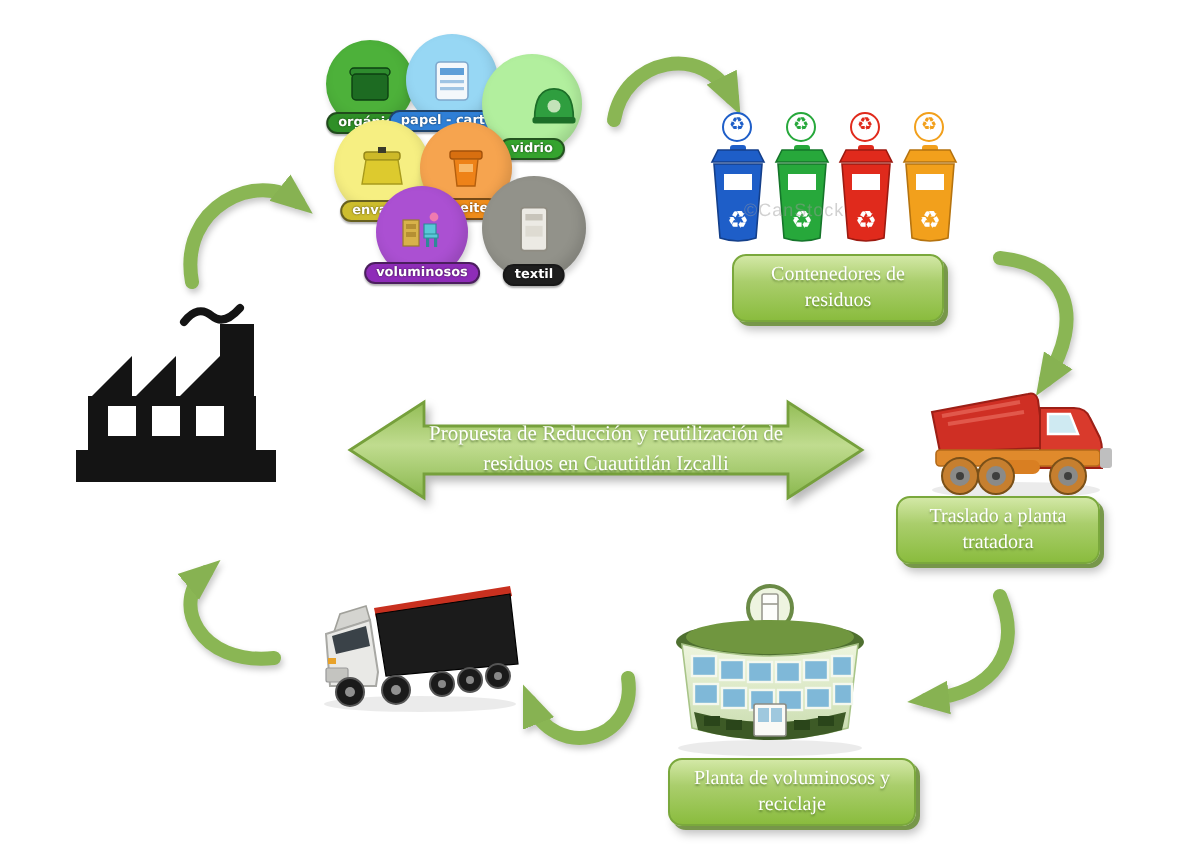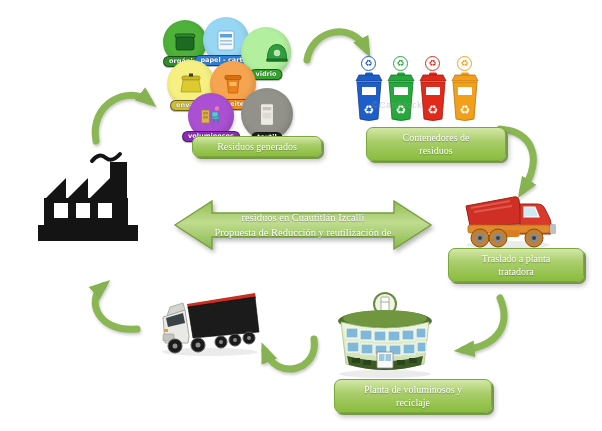--- a/index.html
+++ b/index.html
@@ -3,21 +3,21 @@
 <meta charset="utf-8">
 <style>
   html,body{margin:0;padding:0;background:#fff;}
   .canvas{position:relative;width:602px;height:431px;background:#ffffff;overflow:hidden;
           font-family:"Liberation Serif",serif;}
   .abs{position:absolute;}
   
   .nlabel{position:absolute;
           background:linear-gradient(180deg,#d3e8a6 0%,#aace6c 40%,#8abc3e 100%);
           border:1px solid #7aa83c;border-radius:7px;color:#fff;
-          font:10px/1.3 "Liberation Serif",serif;text-align:center;padding:3px 22px;
+          font:10px/1.3 "Liberation Serif",serif;text-align:center;padding:3px 5px;
           box-shadow:2px 2px 0 rgba(110,145,60,.9),3px 4px 5px rgba(0,0,0,.25);
           text-shadow:0 1px 1px rgba(60,90,30,.5);z-index:6;}
   
   .banner-svg{position:absolute;left:172px;top:196px;filter:drop-shadow(2px 3px 2px rgba(0,0,0,.28));}
   .banner-text{position:absolute;left:176px;top:211px;width:254px;text-align:center;
                font:10.5px/1.4 "Liberation Serif",serif;color:#fff;z-index:5;
                text-shadow:0 1px 1px rgba(40,70,20,.45);}
   
   .wt{position:absolute;border-radius:50%;display:flex;align-items:center;justify-content:center;
       box-shadow:inset -2px -3px 6px rgba(0,0,0,.12),1px 2px 3px rgba(0,0,0,.18);}
@@ -53,22 +53,22 @@
         <stop offset="0%" stop-color="#eef5de"></stop>
         <stop offset="100%" stop-color="#c9dcae"></stop>
       </linearGradient>
     </defs>
   </svg>
 
   <svg class="banner-svg" width="262" height="58" viewBox="0 0 262 58">
     <polygon points="3,29 40,5 40,17 222,17 222,5 259,29 222,53 222,41 40,41 40,53" fill="url(#bannerGrad)" stroke="#76a03c" stroke-width="1.4"></polygon>
   </svg>
   <div class="banner-text">
+    <div>Propuesta de Reducción y reutilización  de</div>
     <div>residuos en Cuautitlán  Izcalli</div>
-    <div>Propuesta de Reducción y reutilización  de</div>
   </div>
 
   <svg class="arrow" style="left:302px;top:17px" width="76" height="48" viewBox="0 0 76 48">
     <path d="M5,43 C10,12 50,4 64,32" fill="none" stroke="#8ab654" stroke-width="7" stroke-linecap="round" marker-end="url(#ah)"></path>
   </svg>
   <svg class="arrow" style="left:495px;top:124px" width="54" height="78" viewBox="0 0 54 78">
     <path d="M5,5 C38,8 48,34 28,66" fill="none" stroke="#8ab654" stroke-width="7" stroke-linecap="round" marker-end="url(#ah)"></path>
   </svg>
   <svg class="arrow" style="left:449px;top:294px" width="60" height="66" viewBox="0 0 60 66">
     <path d="M51,4 C62,30 50,52 14,56" fill="none" stroke="#8ab654" stroke-width="7" stroke-linecap="round" marker-end="url(#ah)"></path>
@@ -156,21 +156,20 @@
 
   <div class="wt" style="left: 241px; top: 88px; width: 52px; height: 52px; background: rgb(146, 146, 138);">
     <svg width="28" height="28" viewBox="0 0 26 26">
       <rect x="7" y="3.5" width="12" height="20" rx="1.5" fill="#eceae4" stroke="#8f8c82" stroke-width=".8"></rect>
       <rect x="9" y="6.5" width="8" height="3" fill="#c8c4ba"></rect>
       <rect x="9" y="12" width="8" height="5" fill="#dedbd2"></rect>
     </svg>
     <span class="wt-badge" style="background: rgb(30, 30, 30);">textil</span>
   </div>
 
-  <div class="nlabel" style="left:192px;top:136px;width:84px">Residuos generados</div>
 
   <div class="rring" style="left: 361px; top: 56px; border-color: rgb(30, 94, 200); color: rgb(30, 94, 200);">♻</div>
   <div class="rring" style="left: 393px; top: 56px; border-color: rgb(39, 168, 59); color: rgb(39, 168, 59);">♻</div>
   <div class="rring" style="left: 425px; top: 56px; border-color: rgb(224, 42, 28); color: rgb(224, 42, 28);">♻</div>
   <div class="rring" style="left: 457px; top: 56px; border-color: rgb(242, 160, 28); color: rgb(242, 160, 28);">♻</div>
 
   <svg class="abs" style="left:354px;top:72px" width="30" height="54" viewBox="0 0 30 54">
     <rect x="11" y="0.5" width="8" height="3.5" rx="1.5" fill="#1e5ec8"></rect>
     <polygon points="2,9 28,9 25,3 5,3" fill="#1e5ec8" stroke="#143f8a" stroke-width=".8"></polygon>
     <path d="M3,10 L27,10 L24,47 Q15,50 6,47 Z" fill="#1e5ec8" stroke="#143f8a" stroke-width=".8"></path>

